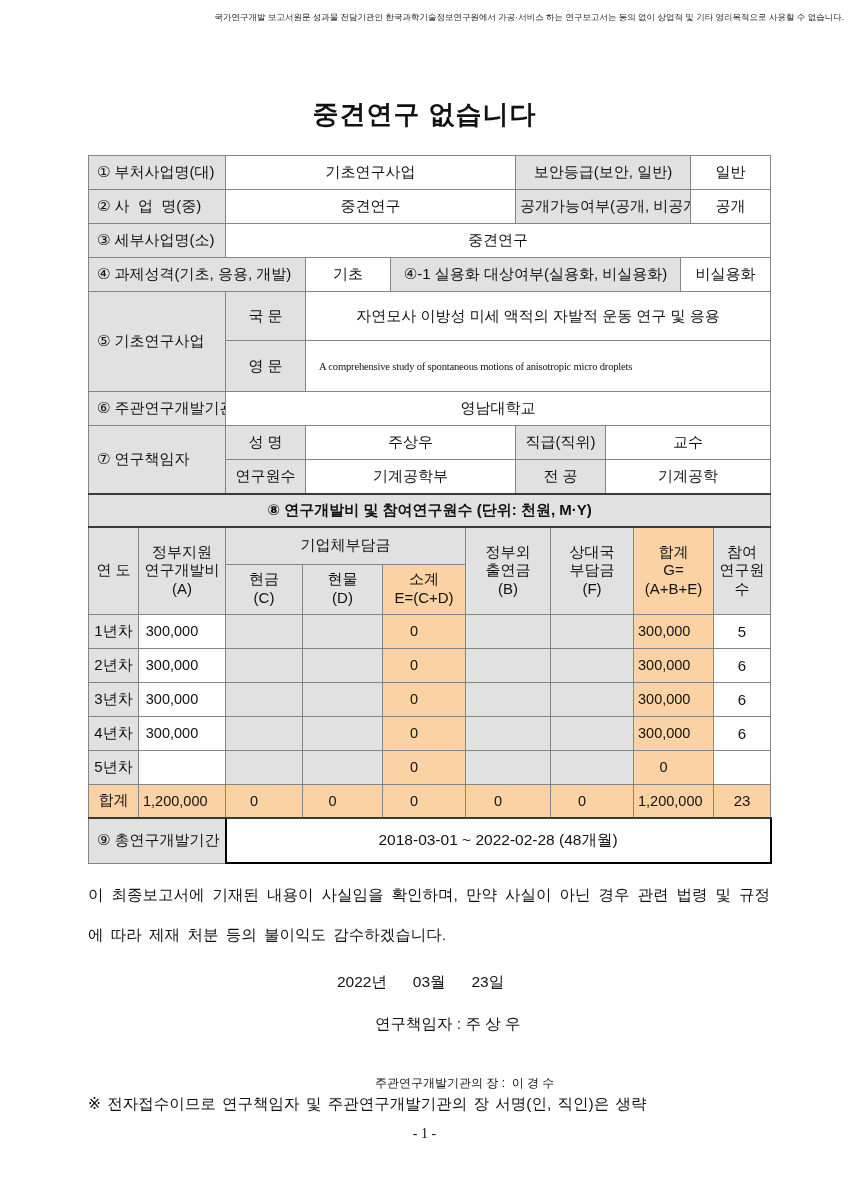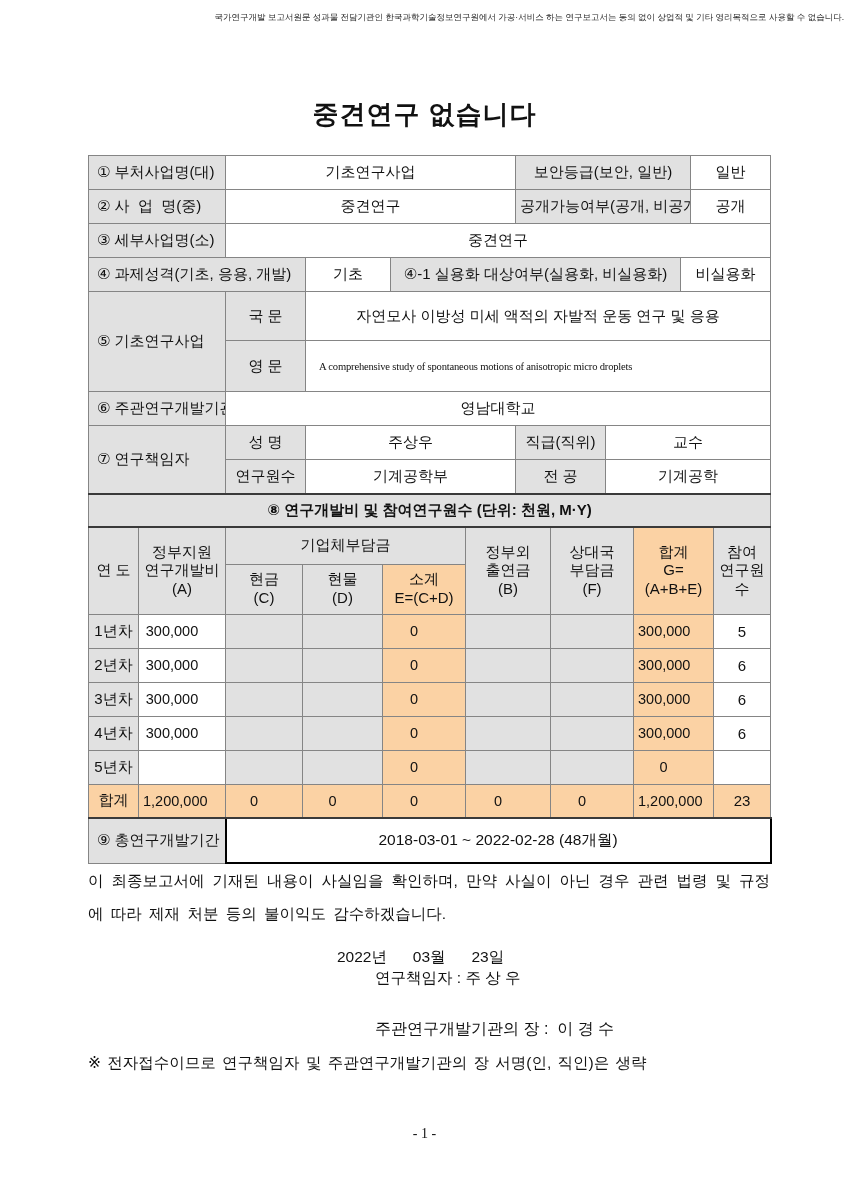--- a/index.html
+++ b/index.html
@@ -30,32 +30,32 @@
   td.eng{
     text-align:left;padding-left:13px;padding-right:1px;
     font-family:Liberation Serif, serif;font-size:10.6px;
     letter-spacing:-0.2px;
   }
   td.multiline{white-space:pre-line;line-height:1.25;text-align:center;}
   tr.section-hdr td{border-top:2px solid #3a3a3a;border-bottom:2px solid #3a3a3a;font-weight:bold;}
   tr.total-row td{border-bottom:2px solid #3a3a3a;}
   td.period-val{border:2px solid #000;font-size:15.5px;}
   .decl{
-    font-size:15.5px;line-height:33px;text-align:justify;
+    margin-top:11px;font-size:15.5px;line-height:40px;text-align:justify;
     word-spacing:3px;color:#111;
   }
   .sig-date{margin-top:17px;margin-left:249px;font-size:15.5px;white-space:pre;}
-  .sig-pi{margin-left:287px;font-size:15.5px;white-space:pre;}
-  .sig-head{margin-top:30px;margin-left:287px;font-size:16px;white-space:pre;}
+  .sig-pi{margin-top:21px;margin-left:287px;font-size:15.5px;white-space:pre;}
+  .sig-head{margin-top:40px;margin-left:287px;font-size:12px;white-space:pre;}
   .recipient-row{
     margin-top:15px;padding-bottom:9px;border-bottom:2px solid #333;
     font-size:20px;font-weight:bold;letter-spacing:1px;
   }
   .recipient-suffix{font-size:13.5px;font-weight:normal;margin-left:6px;letter-spacing:0;}
-  .note{margin-top:13px;font-size:15.5px;word-spacing:2px;}
+  .note{margin-top:2px;font-size:15.5px;word-spacing:2px;}
   .page-number{
     position:absolute;top:1126px;left:0;width:100%;text-align:center;
     font-size:14px;font-family:"Liberation Serif","DejaVu Serif",serif;white-space:pre;
   }
 </style>
 </head>
 <body>
 
 <div class="disclaimer">국가연구개발 보고서원문 성과물 전담기관인 한국과학기술정보연구원에서 가공·서비스 하는 연구보고서는 동의 없이 상업적 및 기타 영리목적으로 사용할 수 없습니다.</div>
 

